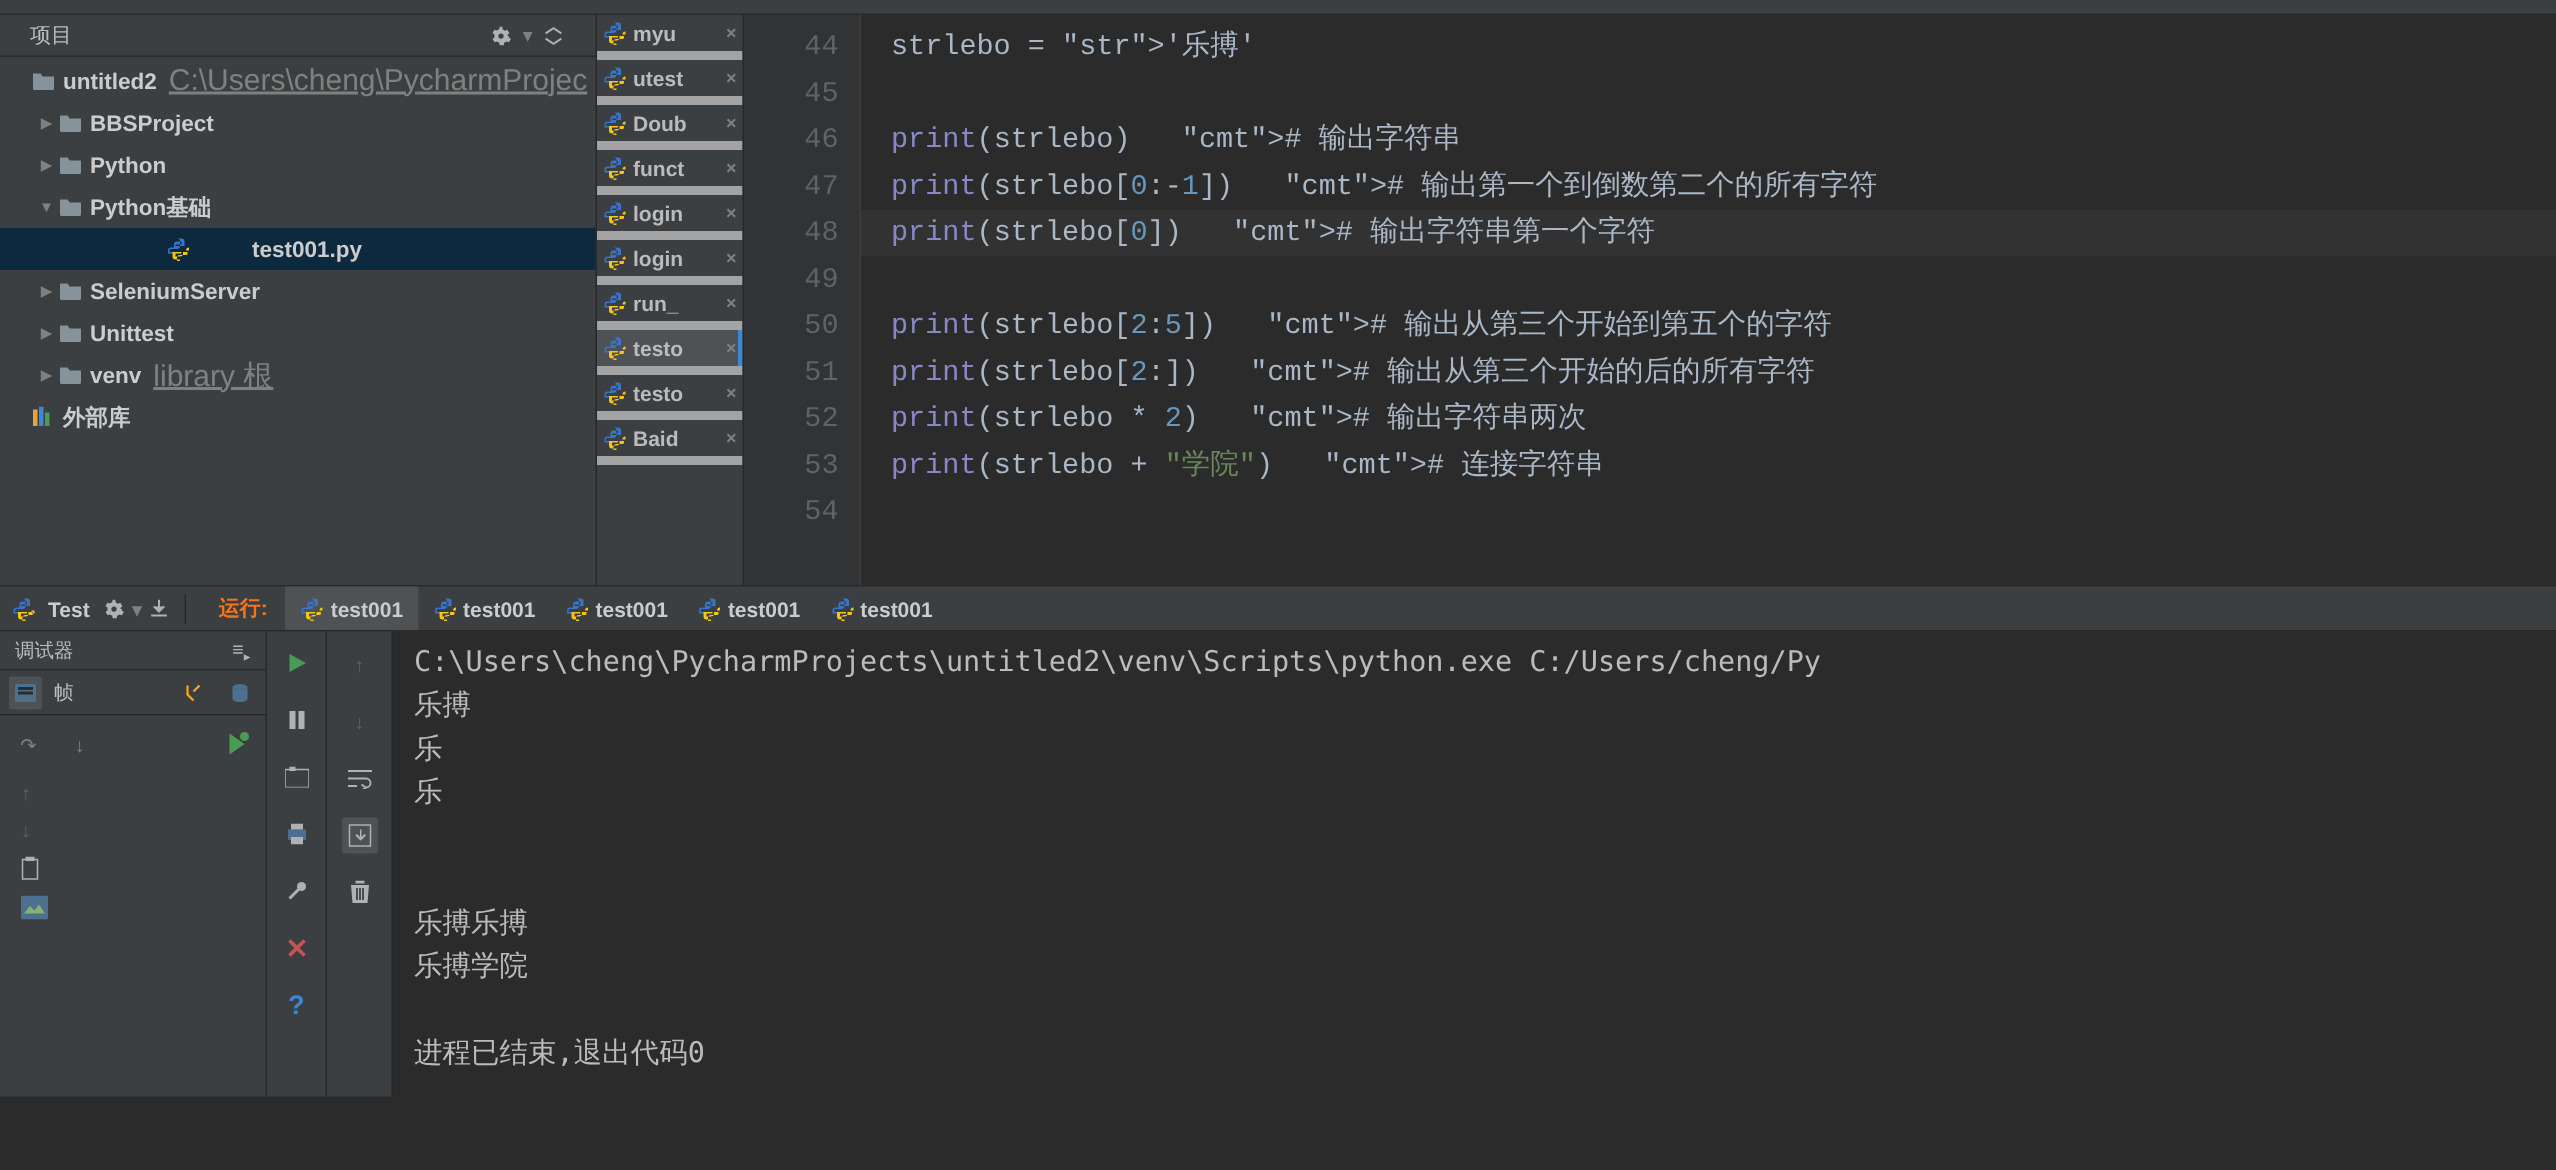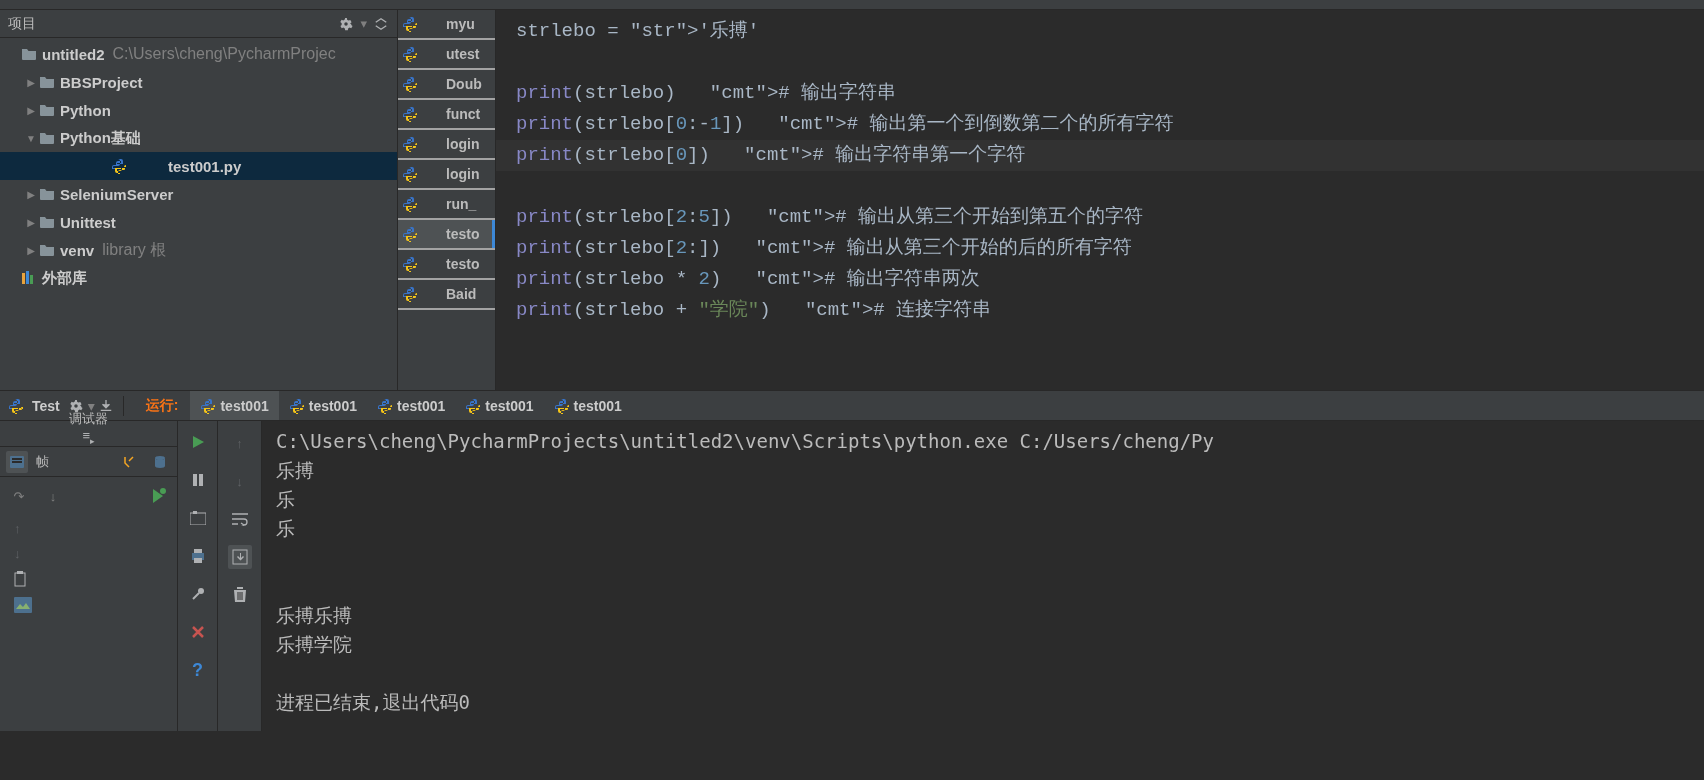--- a/index.html
+++ b/index.html
@@ -23,21 +23,21 @@
 }
 .sidebar {
   width: 398px;
   background: #3c3f41;
   border-right: 1px solid #282828;
 }
 .sidebar-header {
   height: 28px;
   display: flex;
   align-items: center;
-  padding: 0 8px;
+  padding: 0 20px;
   justify-content: space-between;
   border-bottom: 1px solid #282828;
 }
 .sidebar-title { color: #bbbbbb; font-size: 14px; }
 .sidebar-actions { display: flex; gap: 6px; align-items: center; }
 .gear-icon, .collapse-icon {
   width: 16px; height: 16px;
   display: inline-flex; align-items: center; justify-content: center;
   color: #afb1b3;
   cursor: pointer;
@@ -61,43 +61,42 @@
   font-size: 10px;
   text-align: center;
 }
 .tree-node .icon {
   width: 18px; height: 16px;
   display: inline-flex; align-items: center; justify-content: center;
   margin-right: 4px;
 }
 .folder-icon { color: #9ca6ae; }
 .label-bold { font-weight: bold; color: #cccccc; }
-.label-dim { color: #808080; margin-left: 8px; font-size: 16px; }
+.label-dim { color: #808080; margin-left: 8px; font-size: 20px; text-decoration: underline; }
 .indent-0 { padding-left: 6px; text-align: center; }
 .indent-1 { padding-left: 24px; }
 .indent-2 { padding-left: 60px; gap: 36px; }
 
 .editor-tabs {
   width: 98px;
   background: #3c3f41;
   border-right: 1px solid #282828;
   overflow: hidden;
 }
 .ed-tab {
   height: 30px;
   display: flex;
   align-items: center;
   padding: 0 4px;
   font-size: 14px;
   color: #bbbbbb;
   font-weight: bold;
   cursor: pointer;
-  border-bottom: 2px solid #a3a3a3;
+  border-bottom: 6px solid #a3a3a3;
   position: relative;
-  gap: 24px;
 }
 .ed-tab.active { background: #4e5254; }
 .ed-tab.active::after {
   content: "";
   position: absolute;
   right: 0; top: 0; bottom: 0;
   width: 3px;
   background: #3d88d6;
 }
 .ed-tab .close {
@@ -181,22 +180,21 @@
   background: #3c3f41;
   border-right: 1px solid #282828;
 }
 .debug-header {
   height: 26px;
   display: flex;
   align-items: center;
   padding: 0 10px;
   color: #bbbbbb;
   border-bottom: 1px solid #282828;
-  justify-content: flex-end;
-  flex-direction: column;
+  justify-content: space-between;
 }
 .debug-frames {
   height: 30px;
   display: flex;
   align-items: center;
   gap: 8px;
   padding: 0 6px;
   border-bottom: 1px solid #282828;
 }
 .frame-icon {
@@ -486,20 +484,21 @@
             <path fill="#3874c9" d="M7 1h3a2 2 0 012 2v3H6V5h4V3H7a2 2 0 00-2 2v2H3a2 2 0 00-2 2v2h4v-1H2V9a1 1 0 011-1h4a2 2 0 002-2V3a2 2 0 00-2-2z"></path>
             <path fill="#f5c518" d="M9 15H6a2 2 0 01-2-2v-3h6v1H6v2h3a2 2 0 002-2V9h2a2 2 0 012-2v2h-4v1h3v1a1 1 0 01-1 1H9a2 2 0 00-2 2v2a2 2 0 002 2z"></path>
           </svg>
         </span>
         <span>Baid</span>
         <span class="close">×</span>
       </div>
     </div>
 
   <div class="editor">
+    <div class="gutter" id="gutter">44<br>45<br>46<br>47<br>48<br>49<br>50<br>51<br>52<br>53<br>54<br></div>
     <div class="code" id="code"><span class="line"><span class="id">strlebo</span> = <span class="&lt;span">"str"</span>&gt;'乐搏'</span>
 <span class="line"></span>
 <span class="line"><span class="fn">print</span>(<span class="id">strlebo</span>)   <span class="&lt;span">"cmt"</span>&gt;# 输出字符串</span>
 <span class="line"><span class="fn">print</span>(<span class="id">strlebo</span>[<span class="num">0</span>:-<span class="num">1</span>])   <span class="&lt;span">"cmt"</span>&gt;# 输出第一个到倒数第二个的所有字符</span>
 <span class="line highlight"><span class="fn">print</span>(<span class="id">strlebo</span>[<span class="num">0</span>])   <span class="&lt;span">"cmt"</span>&gt;# 输出字符串第一个字符</span>
 <span class="line"><span class="fn">print</span>(<span class="id">strlebo</span>[<span class="num">2</span>:<span class="num">5</span>])   <span class="&lt;span">"cmt"</span>&gt;# 输出从第三个开始到第五个的字符</span>
 <span class="line"><span class="fn">print</span>(<span class="id">strlebo</span>[<span class="num">2</span>:])   <span class="&lt;span">"cmt"</span>&gt;# 输出从第三个开始的后的所有字符</span>
 <span class="line"><span class="fn">print</span>(<span class="id">strlebo</span> * <span class="num">2</span>)   <span class="&lt;span">"cmt"</span>&gt;# 输出字符串两次</span>
 <span class="line"><span class="fn">print</span>(<span class="id">strlebo</span> + <span class="str">"学院"</span>)   <span class="&lt;span">"cmt"</span>&gt;# 连接字符串</span>
 <span class="line"></span>

